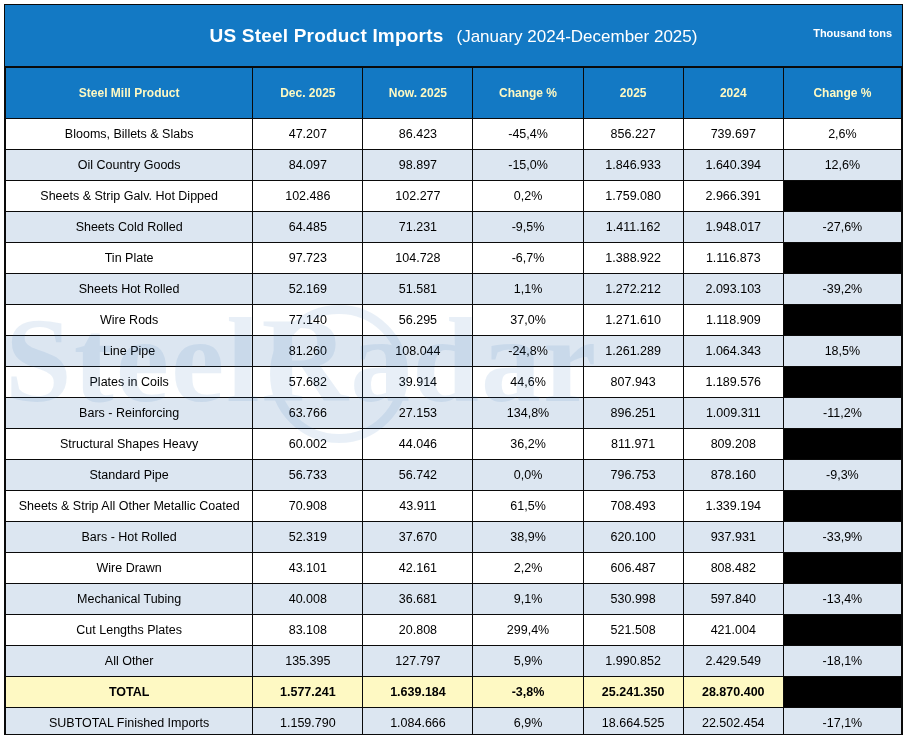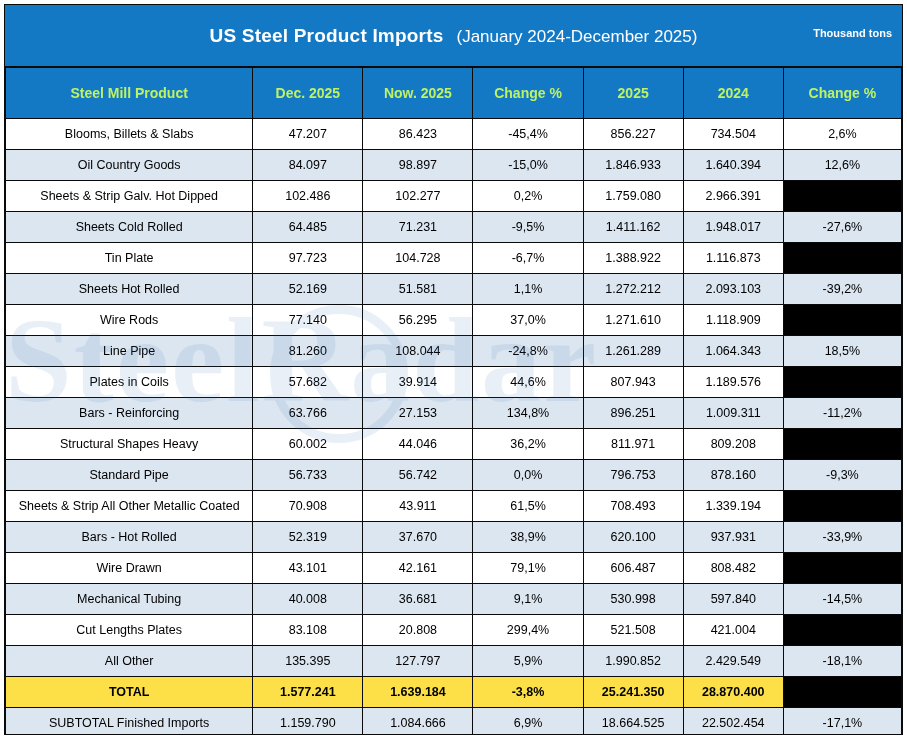--- a/index.html
+++ b/index.html
@@ -66,41 +66,41 @@
     text-align: center;
     font-size: 12.5px;
     color: #000000;
     padding: 0;
     height: 30px;
     overflow: hidden;
     white-space: nowrap;
   }
   table.data thead th {
     background: #1379c4;
-    color: #bef264;
-    font-size: 14px;
+    color: #fef9c3;
+    font-size: 12px;
     font-weight: bold;
     height: 50px;
   }
   col.c0 { width: 247px; }
   col.c1 { width: 110px; }
   col.c2 { width: 110px; }
   col.c3 { width: 110px; }
   col.c4 { width: 100px; }
   col.c5 { width: 100px; }
   col.c6 { width: 118px; }
   tr.alt td { background: #dce6f1; }
   tr.plain td { background: #ffffff; }
   td.redacted {
     background: #000000 !important;
     color: #000000 !important;
   }
   tr.total td {
     font-weight: bold;
-    background: #fde047;
+    background: #fef9c3;
   }
   tr.subtotal td {
     background: #dce6f1;
   }
   .wm {
     position: absolute;
     left: 0; top: 0;
     width: 899px;
     height: 731px;
     pointer-events: none;
@@ -166,21 +166,21 @@
           <th>Change %</th>
         </tr>
       </thead>
       <tbody id="tbody">
           <tr class="plain">
             <td>Blooms, Billets &amp; Slabs</td>
             <td>47.207</td>
             <td>86.423</td>
             <td>-45,4%</td>
             <td>856.227</td>
-            <td>734.504</td>
+            <td>739.697</td>
             <td>2,6%</td>
           </tr>
           <tr class="alt">
             <td>Oil Country Goods</td>
             <td>84.097</td>
             <td>98.897</td>
             <td>-15,0%</td>
             <td>1.846.933</td>
             <td>1.640.394</td>
             <td>12,6%</td>
@@ -290,33 +290,33 @@
             <td>37.670</td>
             <td>38,9%</td>
             <td>620.100</td>
             <td>937.931</td>
             <td>-33,9%</td>
           </tr>
           <tr class="plain">
             <td>Wire Drawn</td>
             <td>43.101</td>
             <td>42.161</td>
-            <td>79,1%</td>
+            <td>2,2%</td>
             <td>606.487</td>
             <td>808.482</td>
             <td class="redacted"></td>
           </tr>
           <tr class="alt">
             <td>Mechanical Tubing</td>
             <td>40.008</td>
             <td>36.681</td>
             <td>9,1%</td>
             <td>530.998</td>
             <td>597.840</td>
-            <td>-14,5%</td>
+            <td>-13,4%</td>
           </tr>
           <tr class="plain">
             <td>Cut Lengths Plates</td>
             <td>83.108</td>
             <td>20.808</td>
             <td>299,4%</td>
             <td>521.508</td>
             <td>421.004</td>
             <td class="redacted"></td>
           </tr>

